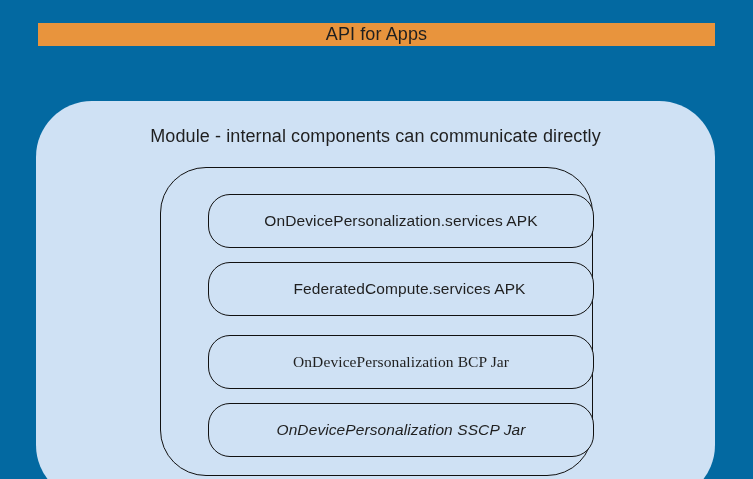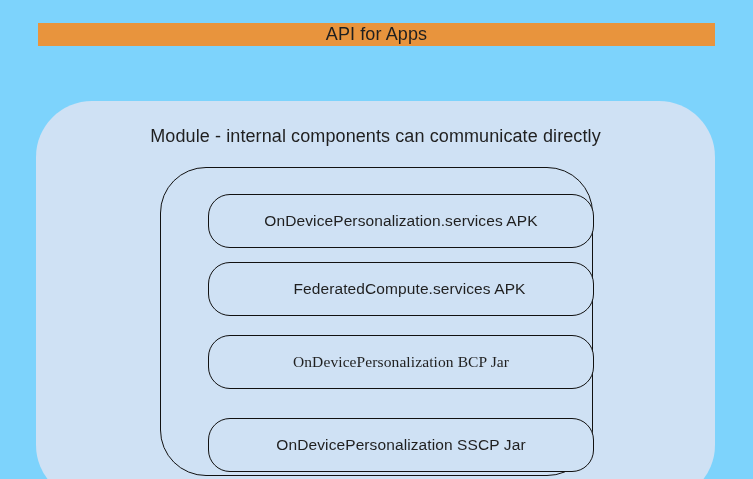--- a/index.html
+++ b/index.html
@@ -5,21 +5,21 @@
   html, body {
     margin: 0;
     padding: 0;
     background: #000000;
     font-family: "Liberation Sans", sans-serif;
   }
   .canvas {
     position: relative;
     width: 753px;
     height: 479px;
-    background: #7dd3fc;
+    background: #0369a1;
     overflow: hidden;
   }
   .banner {
     position: absolute;
     left: 38px;
     top: 23px;
     width: 677px;
     height: 23px;
     background: #E8943D;
     display: flex;
@@ -71,21 +71,21 @@
     border-radius: 22px;
     background: #CFE1F4;
     box-sizing: border-box;
     display: flex;
     align-items: center;
     justify-content: center;
   }
   .component-box.c0 { top: 93px; }
   .component-box.c1 { top: 161px; padding-left: 17px; }
   .component-box.c2 { top: 234px; font-family: Liberation Serif, serif; }
-  .component-box.c3 { top: 317px; }
+  .component-box.c3 { top: 302px; font-style: italic; }
   .component-label {
     font-size: 15.5px;
     color: #1F1F1F;
     letter-spacing: 0.1px;
     white-space: nowrap;
   }
 </style>
 </head>
 <body>
 

